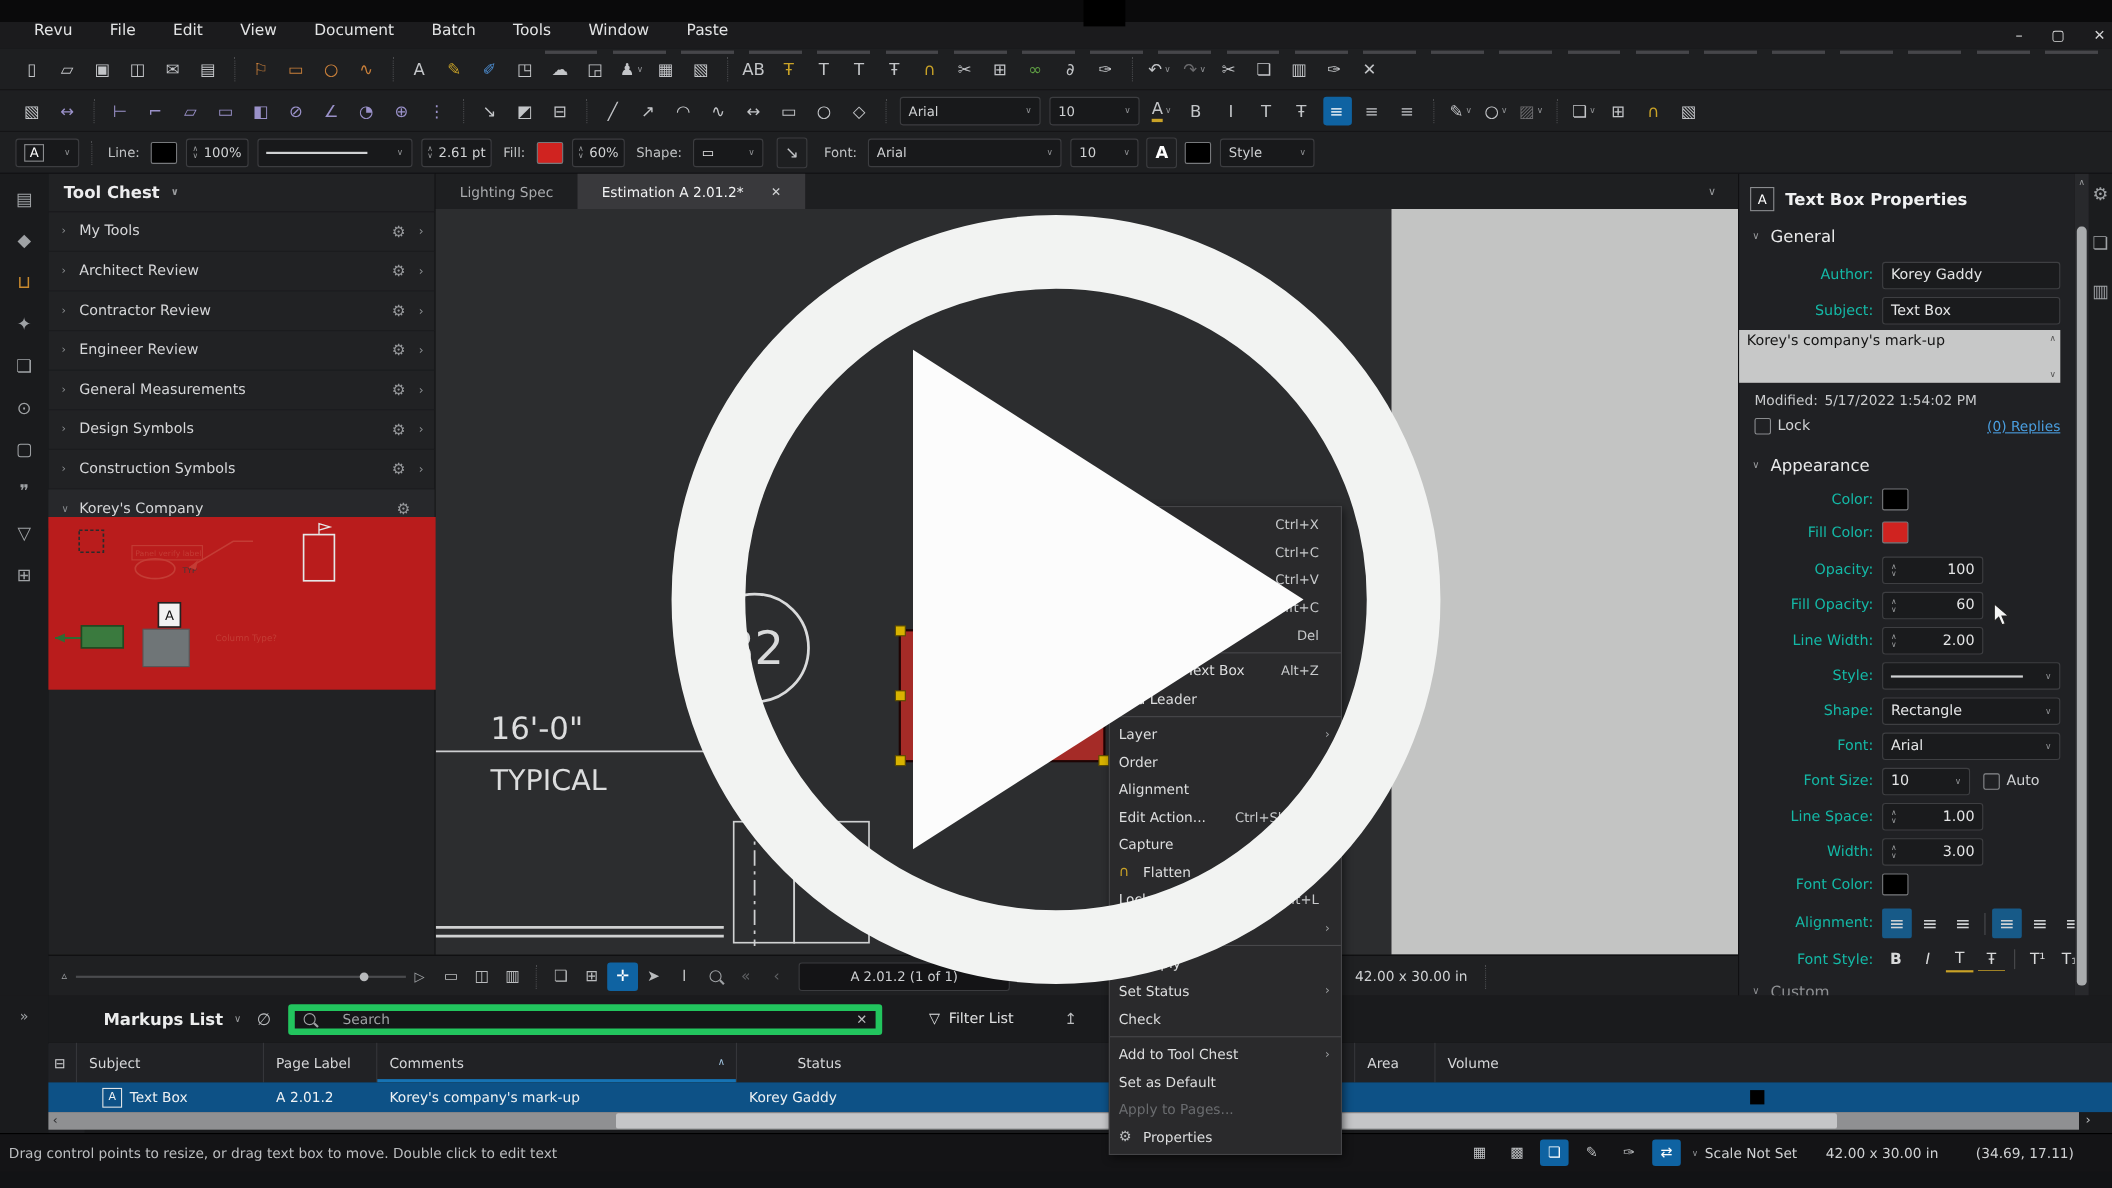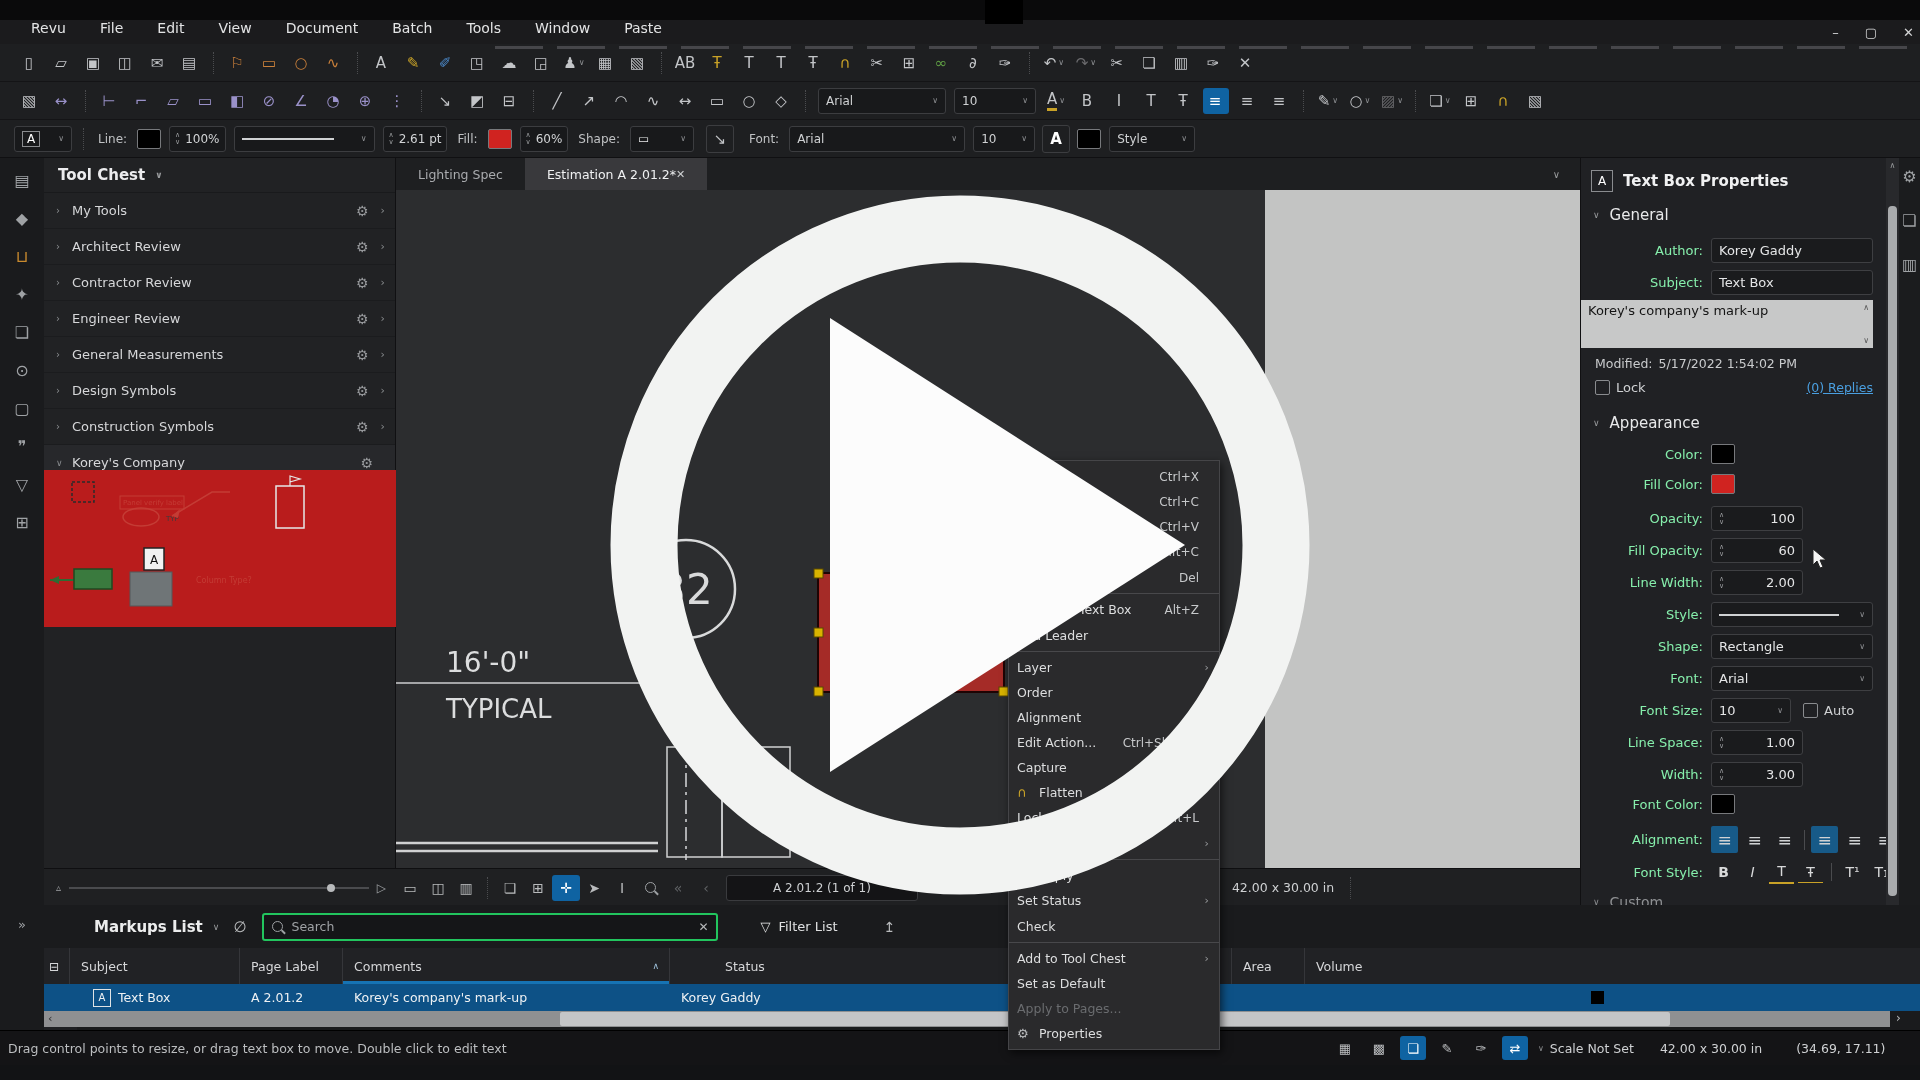--- a/index.html
+++ b/index.html
@@ -34,32 +34,32 @@
   #sbheader{height:34px;display:flex;align-items:center;padding-left:14px;font-size:15px;font-weight:bold;color:#ececee;border-bottom:1px solid #191a1c}
   .sbrow{height:35px;display:flex;align-items:center;padding:0 10px 0 12px;font-size:13px;color:#d6d7d9;border-bottom:1px solid #1b1c1e}
   .sbrow .chev{color:#8a8d90;font-size:10px;width:16px}
   .sbrow .lbl{flex:1}
   .sbrow .gear{color:#97999c;font-size:14px;margin-right:12px}
   .sbrow .more{color:#8a8d90;font-size:11px}
   #preview{left:0px;top:312px;width:417px;height:157px;background:#b91c1c;position:absolute}
   
   #tabstrip{left:396px;top:158px;width:1184px;height:32px;background:#1e1f21;border-bottom:1px solid #101012;display:flex;align-items:center}
   .tab{font-size:12.5px;color:#a9abae;padding:0 22px;height:32px;display:flex;align-items:center}
-  .tab.active{background:#39393c;color:#f0f1f2;gap:0}
+  .tab.active{background:#39393c;color:#f0f1f2;gap:25px}
   .tab.active .x{font-size:11px;color:#cfd1d3}
   #canvas{left:396px;top:190px;width:1184px;height:678px;background:#2c2d2f;overflow:hidden}
   #navbar{left:44px;top:868px;width:1536px;height:37px;background:#1f2022;border-top:1px solid #0f0f11;display:flex;align-items:center}
   .nic{width:28px;height:26px;display:flex;align-items:center;justify-content:center;color:#b9bbbd;font-size:14px;border-radius:3px}
   .nic.blue{background:#0f63a2;color:#fff}
   .nic.gray{color:#5f6164}
   #pagebox{width:190px;height:24px;background:#141416;border:1px solid #3a3b3e;border-radius:3px;display:flex;align-items:center;justify-content:center;font-size:12px;color:#cfd1d3;margin:0 6px}
   
   #rpanel{left:1580px;top:158px;width:306px;height:787px;background:#202124;border-left:1px solid #101012;box-sizing:border-box}
   .rprow{position:absolute;display:flex;align-items:center}
-  .rplabel{width:130px;text-align:right;font-size:13px;color:#86efac;padding-right:8px;box-sizing:border-box}
+  .rplabel{width:130px;text-align:right;font-size:13px;color:#14b8a6;padding-right:8px;box-sizing:border-box}
   .rpfield{height:25px;background:#1a1b1d;border:1px solid #3e3f42;border-radius:3px;display:flex;align-items:center;padding:0 7px;font-size:13px;color:#e4e5e6;box-sizing:border-box}
   .rpsel{justify-content:space-between}
   .alignbtn{width:27px;height:27px;display:flex;align-items:center;justify-content:center;font-size:17px;color:#d0d2d4;border-radius:2px}
   .alignbtn.act{background:#175a88}
   .fsbtn{width:25px;height:22px;display:flex;align-items:center;justify-content:center;font-size:14px;color:#d8d9da}
   #rpscroll{left:1886px;top:158px;width:13px;height:787px;background:#28292c}
   #rightrail{left:1899px;top:158px;width:21px;height:787px;background:#1b1c1e;display:flex;flex-direction:column;align-items:center;padding-top:6px;gap:20px;box-sizing:border-box}
   
   #ctx{left:1008px;top:460px;width:210px;background:#2a2a2c;border:1px solid #454548;box-shadow:2px 3px 8px rgba(0,0,0,.6);z-index:60;padding:3px 0}
   .mi{height:25px;display:flex;align-items:center;padding:0 10px 0 8px;font-size:12.5px;color:#dddedf;position:relative}
@@ -69,21 +69,21 @@
   .mi .msub{color:#9a9c9f;font-size:11px;margin-left:10px}
   .mi.dis .ml{color:#6a6c6f}
   .mi.sepafter{border-bottom:1px solid #48484b;margin-bottom:3px;padding-bottom:2px;height:27px}
   
   #markups{left:0;top:905px;width:1920px;height:125px;background:#1a1b1d}
   #mkrail{left:0;top:905px;width:44px;height:125px;background:#1a1b1d;display:flex;flex-direction:column;align-items:center;padding-top:12px;box-sizing:border-box}
   #mkstrip{left:44px;top:948px;width:33px;height:82px;display:flex;flex-direction:column;align-items:center;gap:8px;padding-top:6px;box-sizing:border-box;background:#1f2023}
   .mkic{width:27px;height:24px;display:flex;align-items:center;justify-content:center;color:#a9abad;font-size:14px;border-radius:2px}
   .mkic.act{background:#0f63a2;color:#fff}
   #mktoolbar{left:44px;top:905px;width:1876px;height:43px;display:flex;align-items:center;background:#1a1b1d;border-bottom:1px solid #0f0f11}
-  #mksearch{width:456px;height:28px;background:#151618;border:2px solid #22c55e;border-radius:3px;display:flex;align-items:center;padding:0 8px;gap:8px;box-sizing:border-box}
+  #mksearch{width:540px;height:28px;background:#151618;border:6px solid #22c55e;border-radius:3px;display:flex;align-items:center;padding:0 8px;gap:24px;box-sizing:border-box}
   #mkheader{left:44px;top:948px;width:1876px;height:36px;background:#212225;display:flex;align-items:center;font-size:12.5px;color:#d6d7d9}
   .hcell{border-right:1px solid #35363a;height:100%;display:flex;align-items:center;padding-left:11px;box-sizing:border-box;position:relative}
   #mkrow{left:44px;top:984px;width:1876px;height:27px;background:#0d5186;display:flex;align-items:center;color:#eef1f3;font-size:12.5px}
   .rcell{height:100%;display:flex;align-items:center;padding-left:11px;box-sizing:border-box}
   #hscroll{left:44px;top:1011px;width:1846px;height:16px;background:#8f9092}
   
   #statusbar{left:0;top:1030px;width:1920px;height:34px;background:#141416;border-top:1px solid #000;display:flex;align-items:center}
   .stic{width:26px;height:24px;display:flex;align-items:center;justify-content:center;color:#bcbec0;font-size:13px;border-radius:3px;margin:0 4px}
   .stic.blue{background:#0f63a2;color:#fff}
   .mag{width:9px;height:9px;border:1.5px solid #9ea1a4;border-radius:50%;position:relative;display:inline-block}

